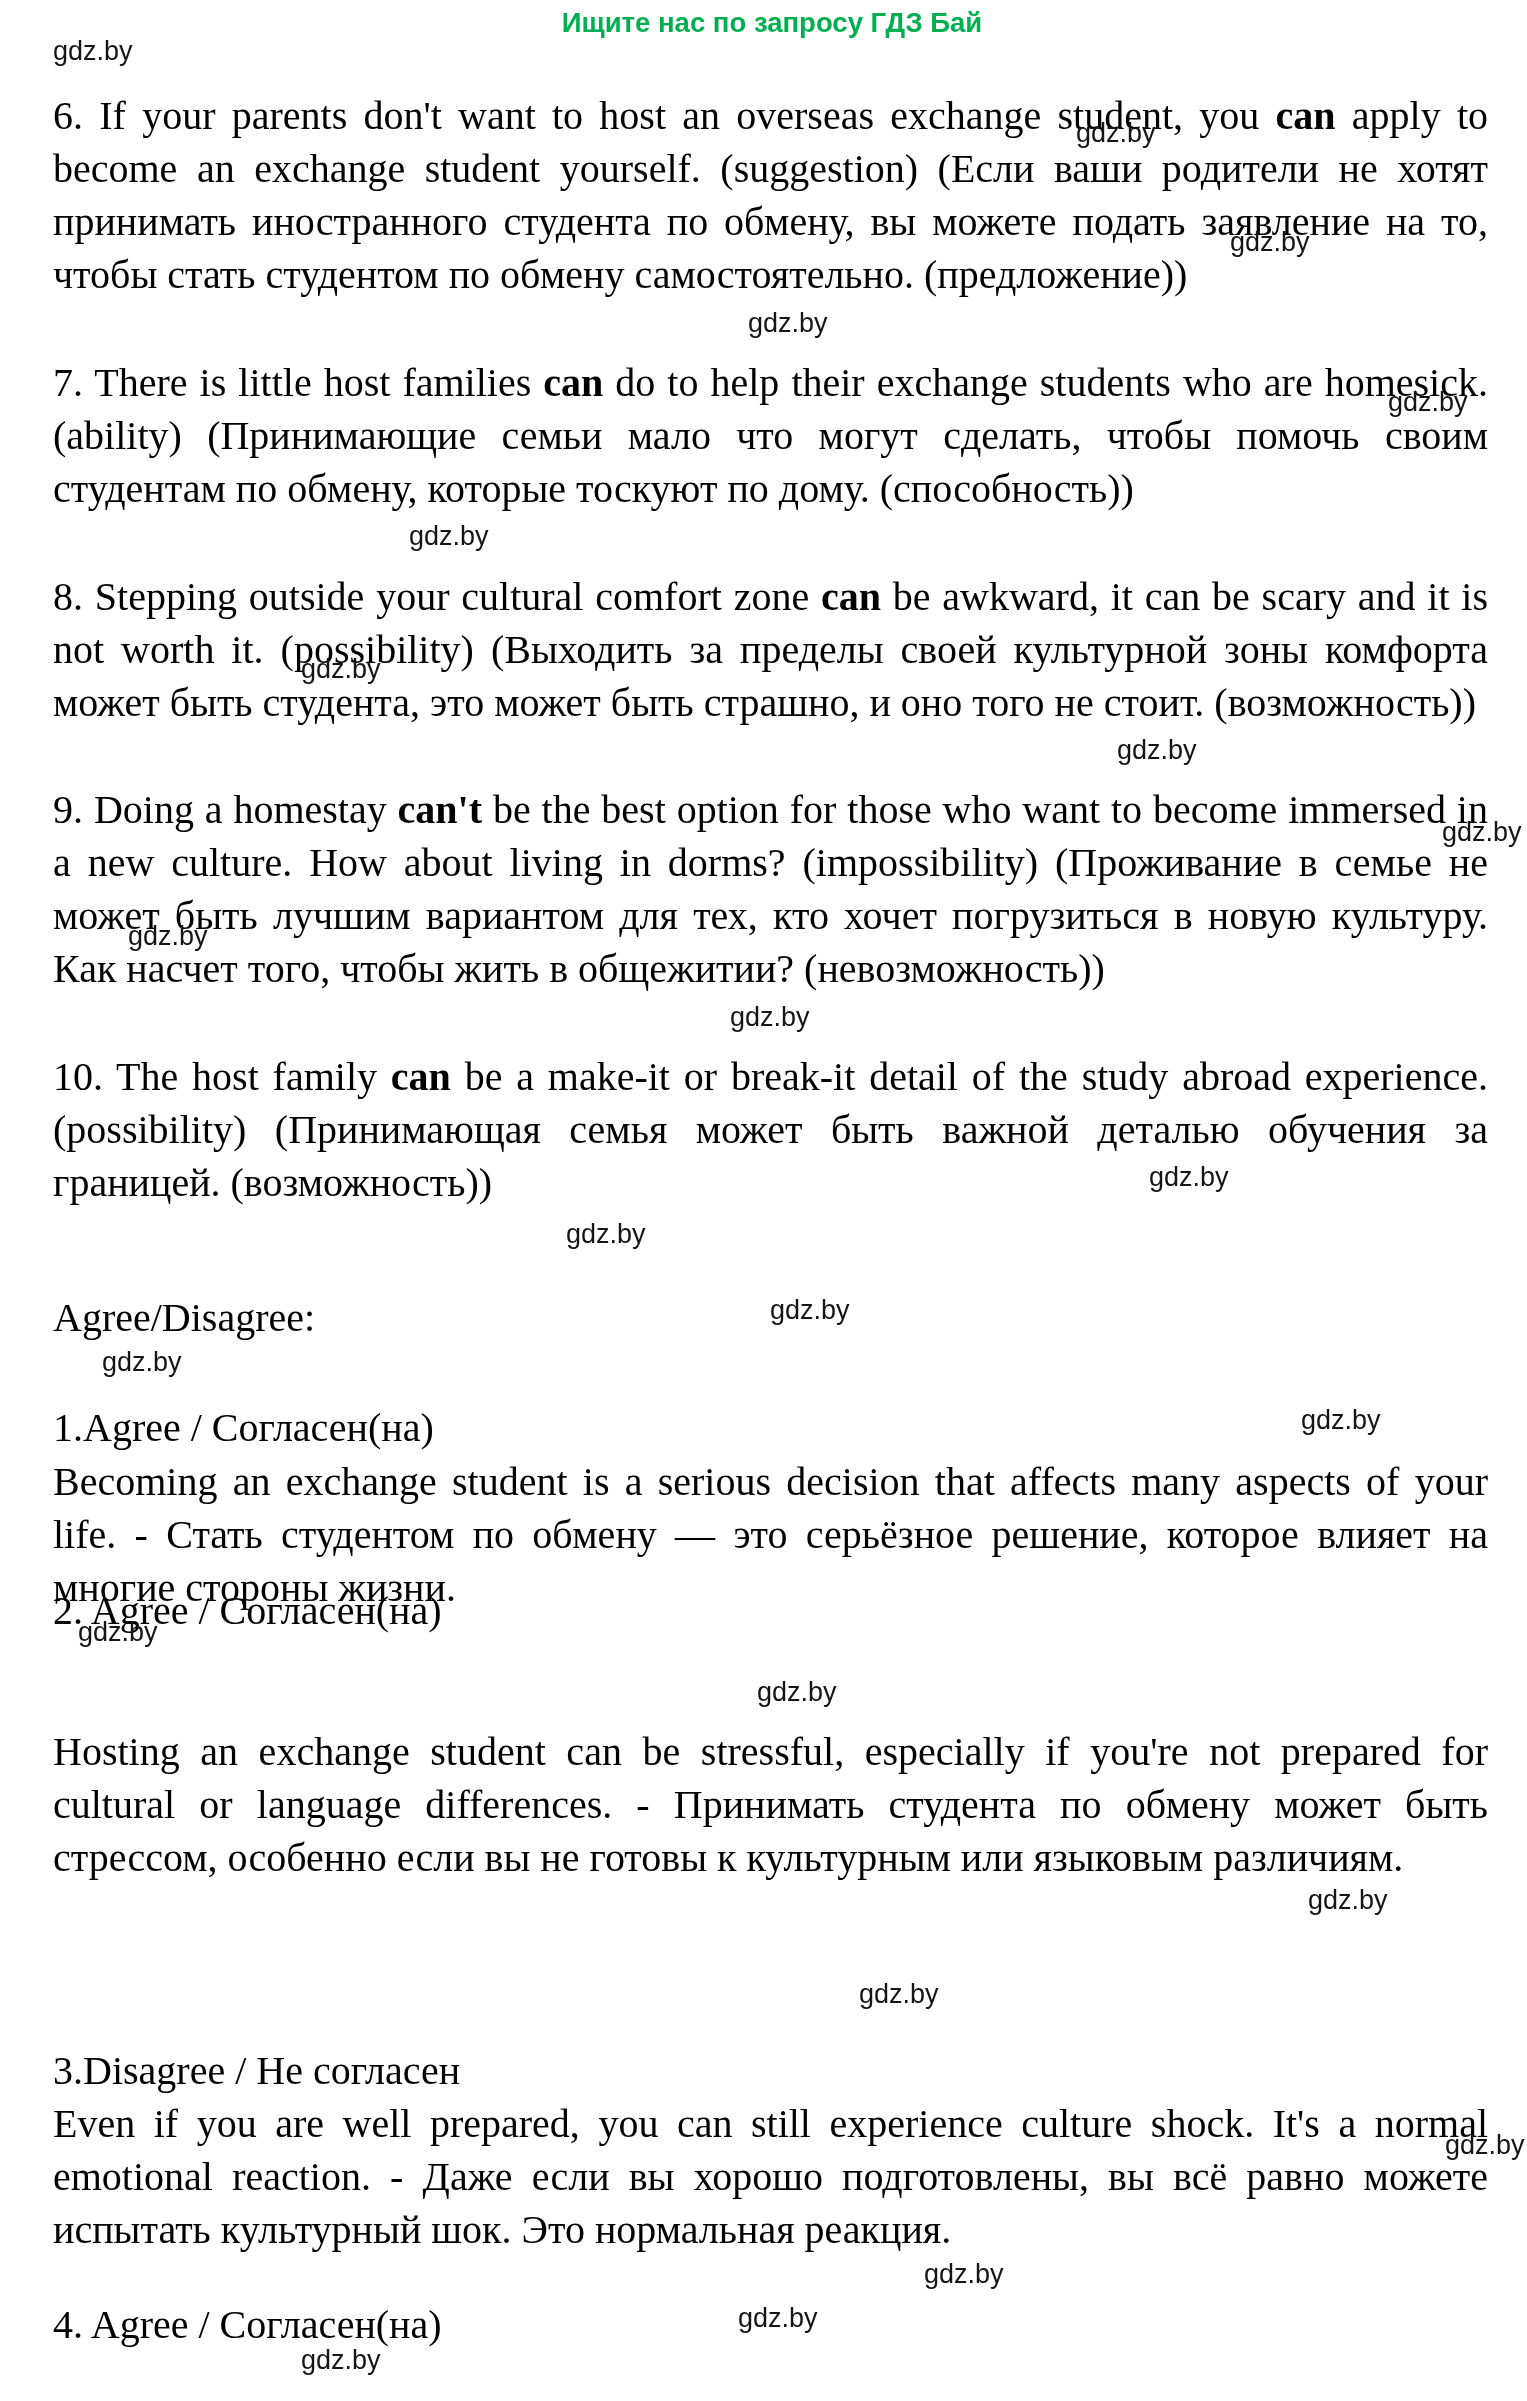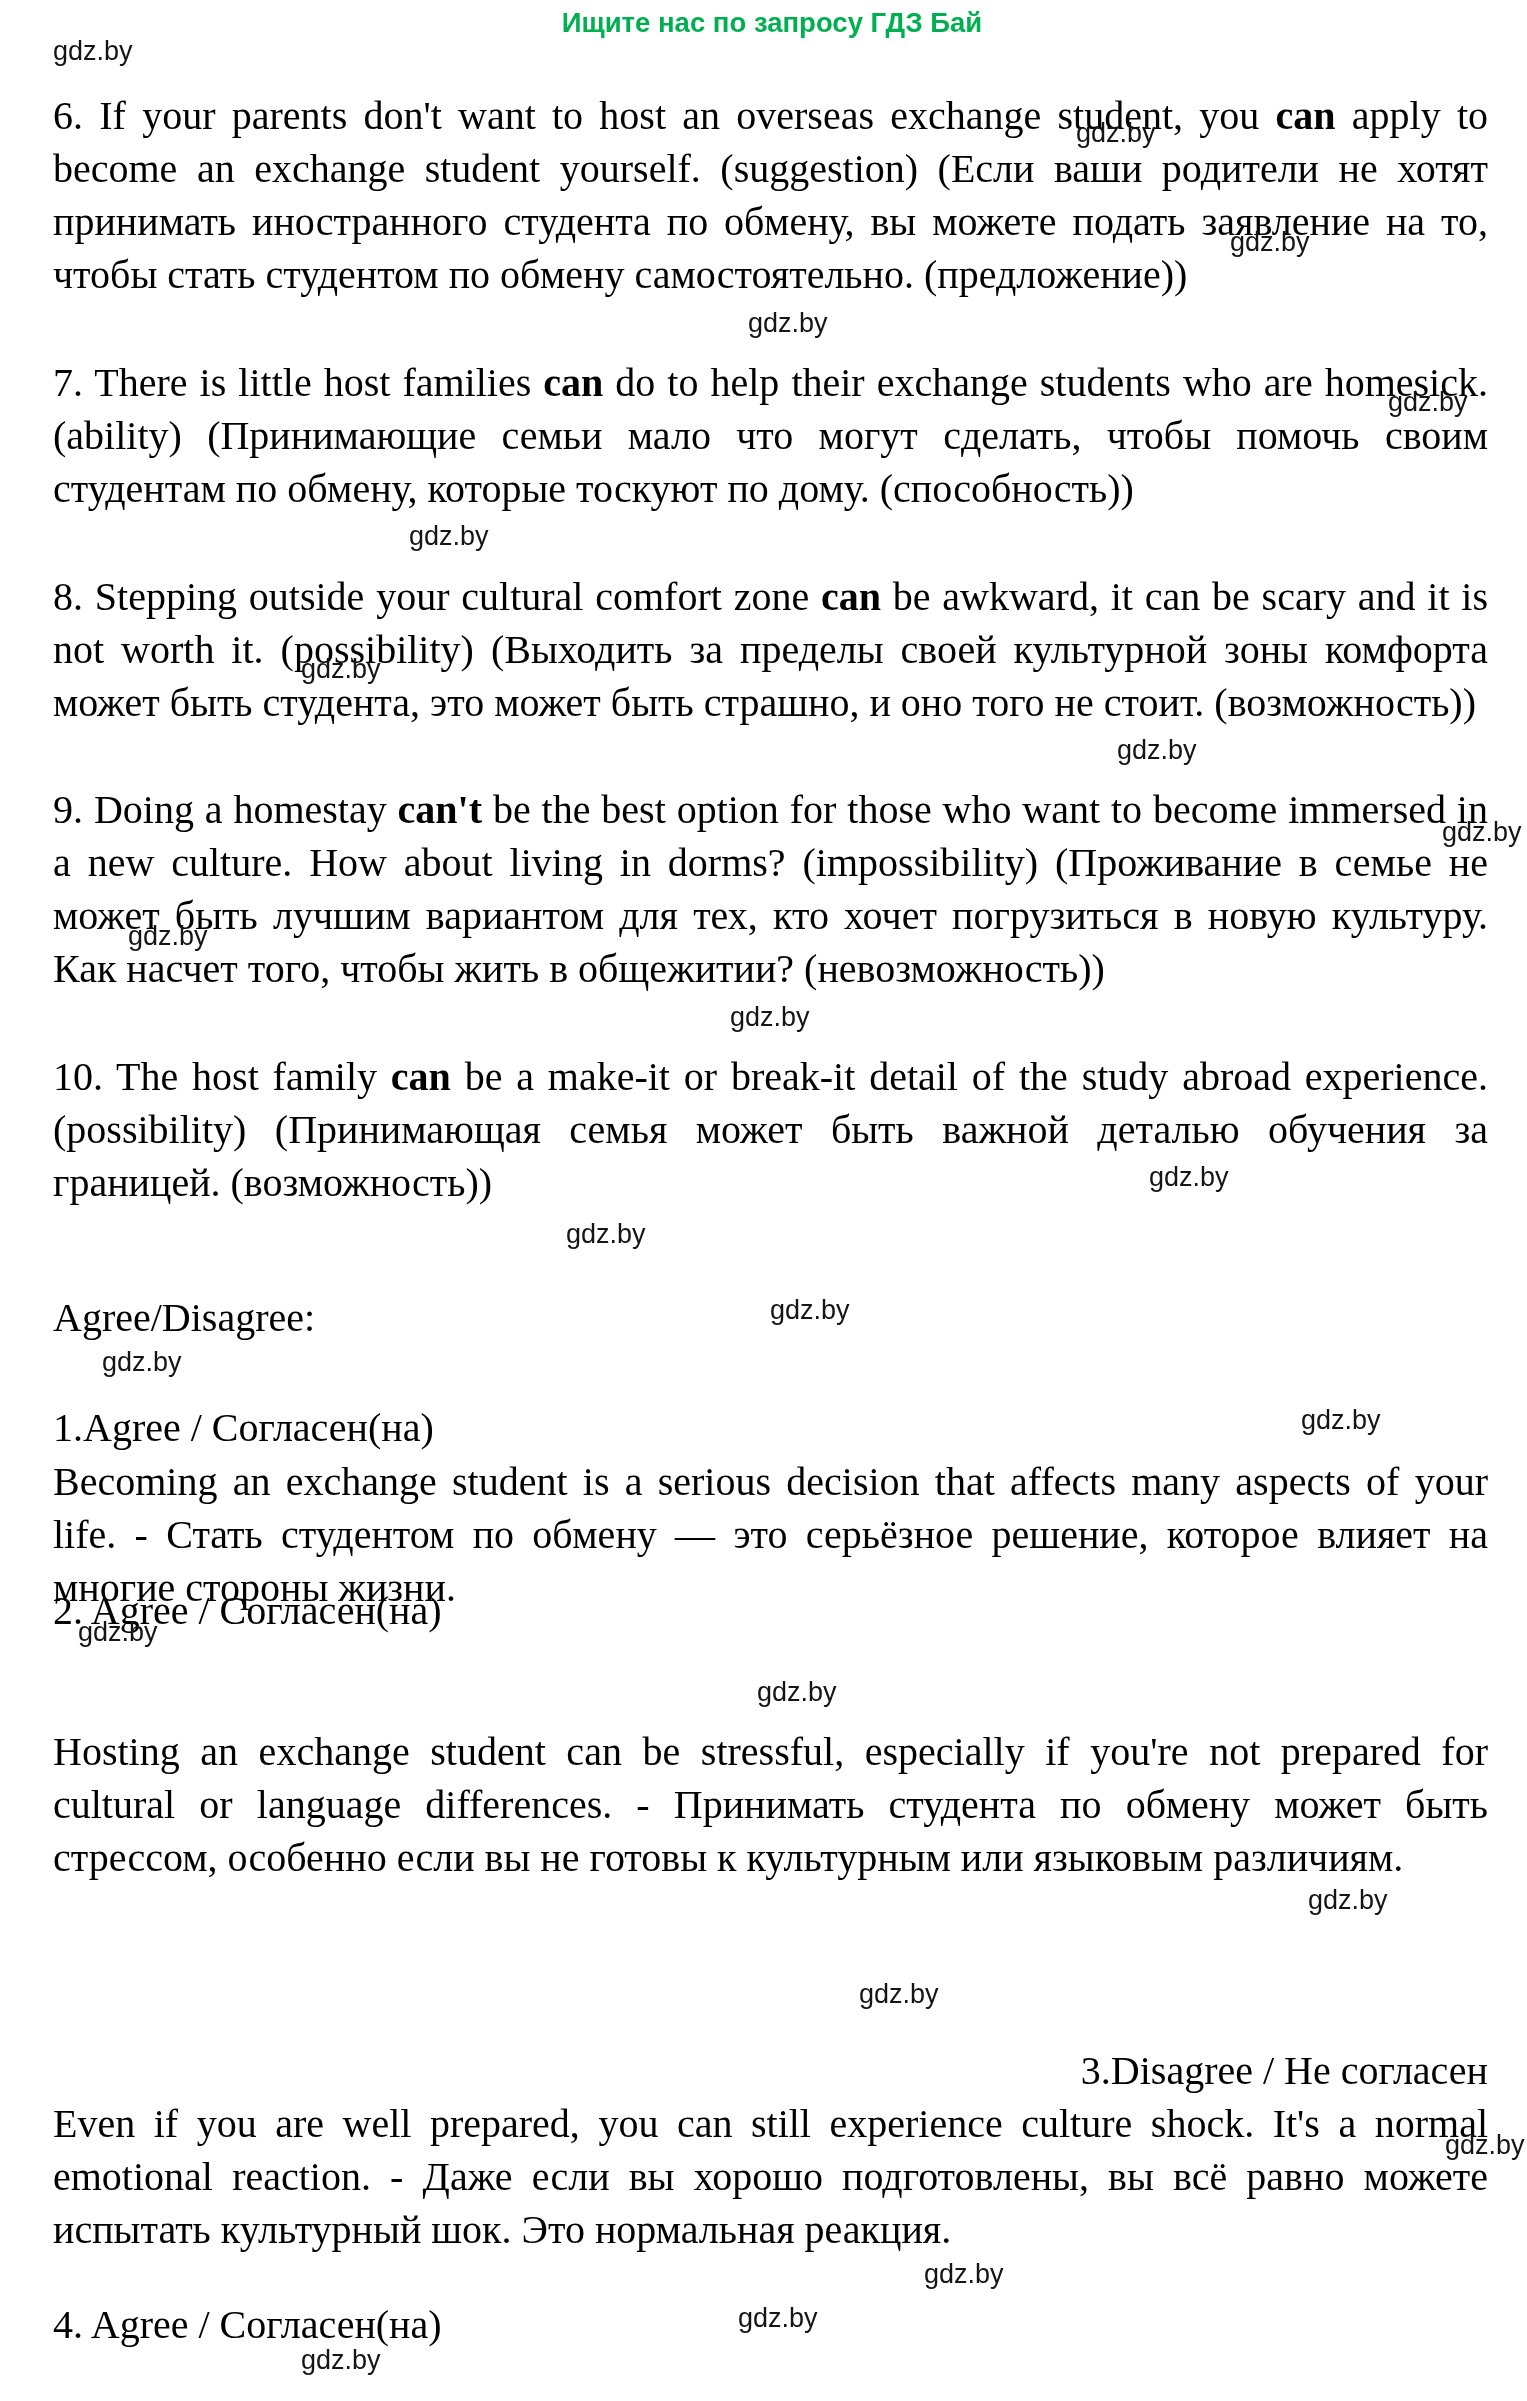--- a/index.html
+++ b/index.html
@@ -39,21 +39,21 @@
   #item6  { top: 81px; }
   #item7  { top: 348px; }
   #item8  { top: 562px; }
   #item9  { top: 775px; }
   #item10 { top: 1042px; }
   #agreeHeading { top: 1283px; }
   #a1t { top: 1393px; }
   #a1b { top: 1447px; }
   #a2t { top: 1576px; }
   #a2b { top: 1717px; }
-  #a3t { top: 2036px; text-align: right; }
+  #a3t { top: 2036px; }
   #a3b { top: 2089px; }
   #a4t { top: 2290px; }
   .wm {
     position: absolute;
     font-family: "Liberation Sans", sans-serif;
     font-size: 27px;
     line-height: 24px;
     color: #151515;
     white-space: nowrap;
   }

